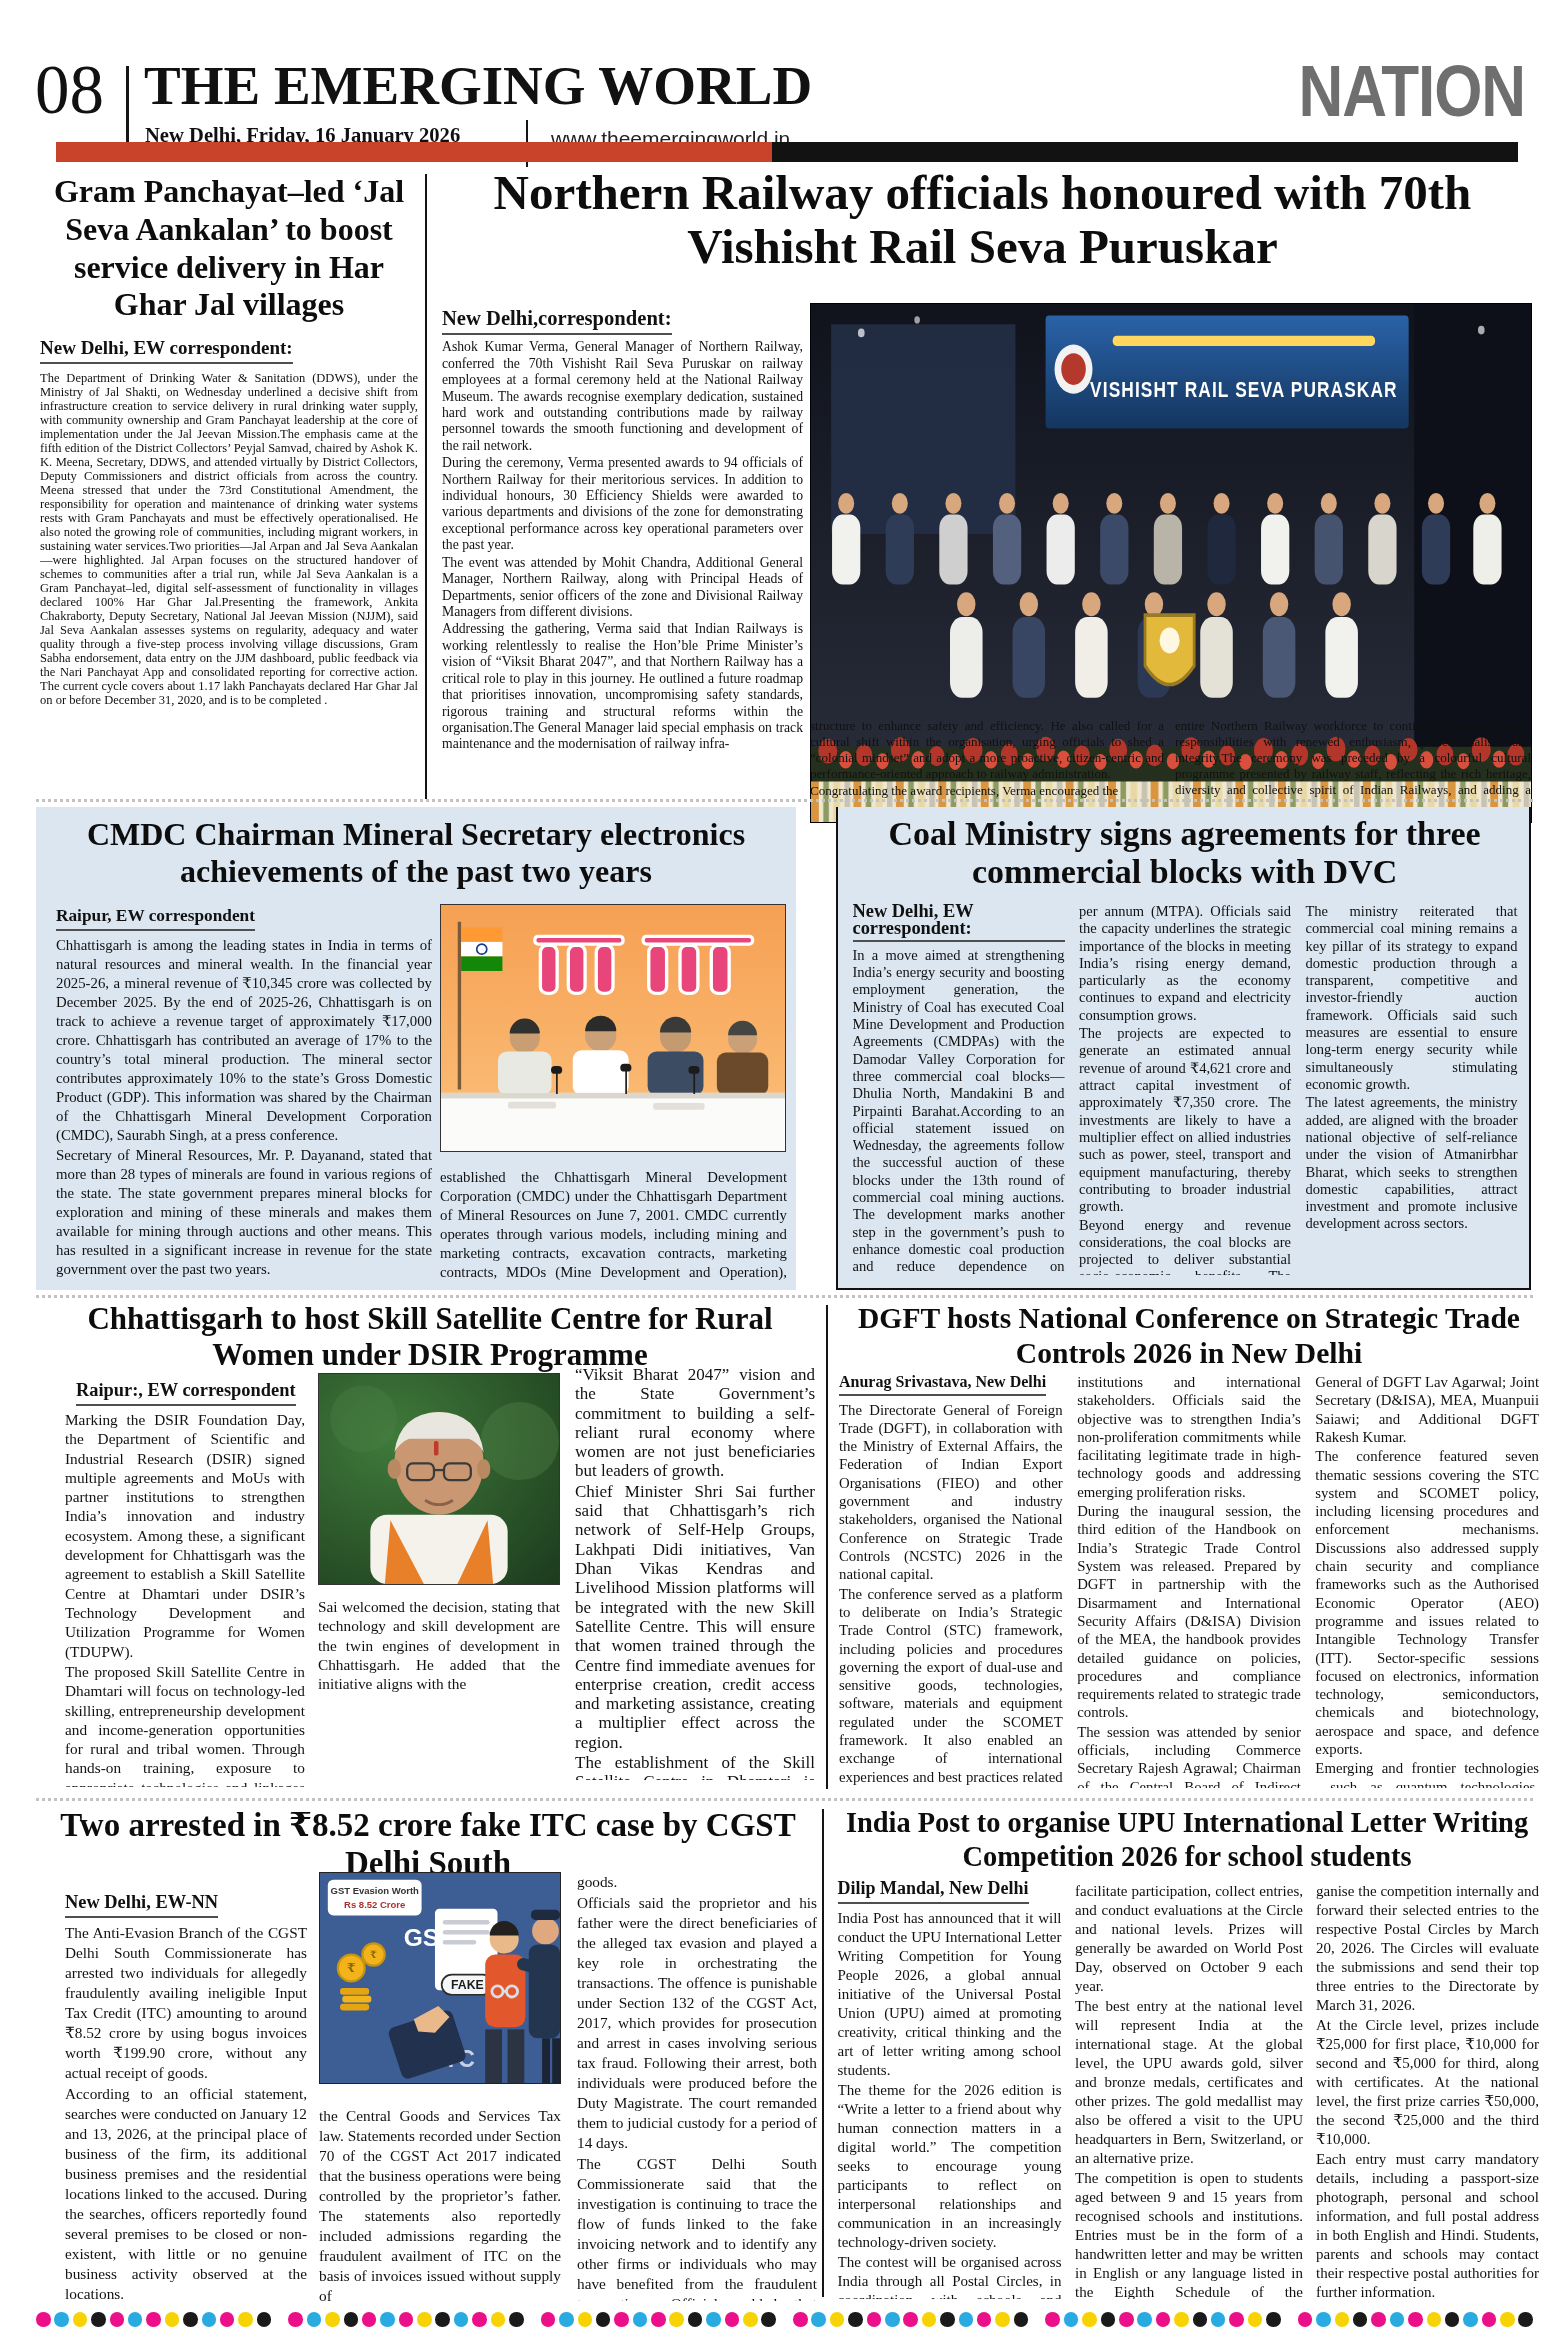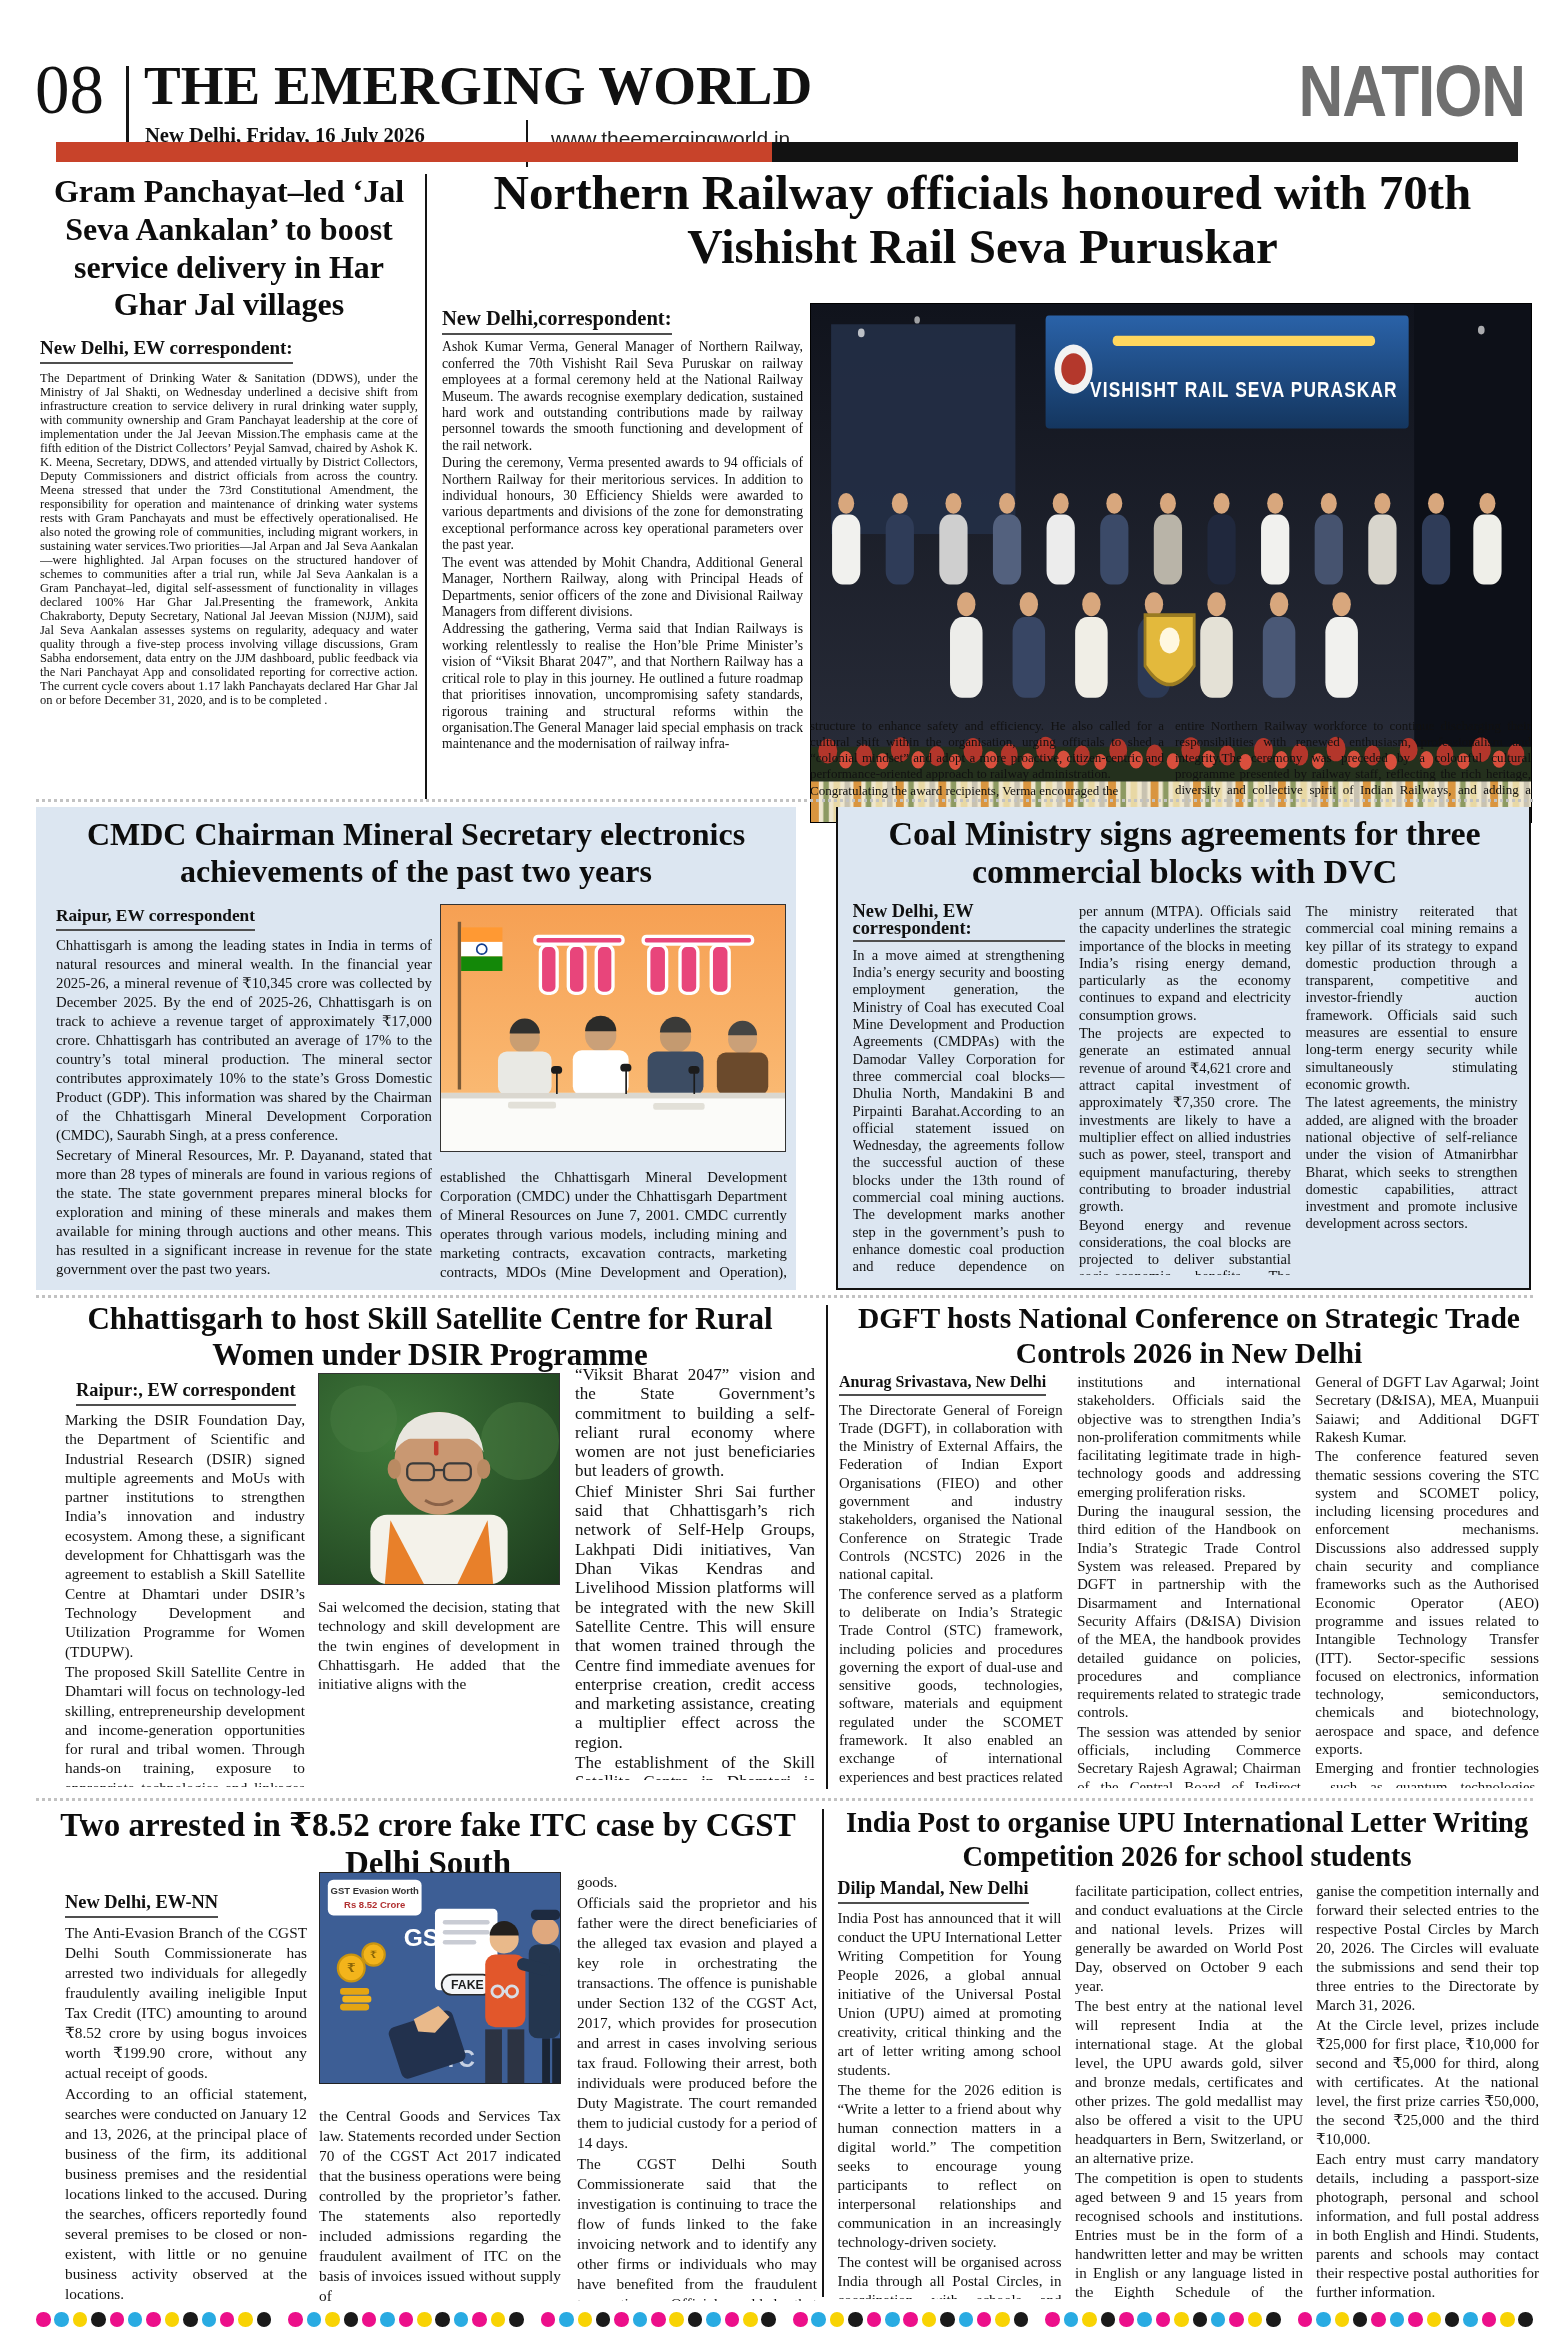--- a/index.html
+++ b/index.html
@@ -101,21 +101,21 @@
   .dot{width:14.5px;height:14.5px;border-radius:50%;}
 </style>
 </head>
 <body>
 
 <div id="page">
 
   <div class="abs pageno">08</div>
   <div class="abs vrule vr1"></div>
   <div class="abs masthead">THE EMERGING WORLD</div>
-  <div class="abs dateline">New Delhi, Friday, 16  July 2026</div>
+  <div class="abs dateline">New Delhi, Friday, 16  January 2026</div>
   <div class="abs vrule vr2"></div>
   <a class="abs website" href="#">www.theemergingworld.in</a>
   <div class="abs nation">NATION</div>
   <div class="abs bar" style="left:56px;width:717px;background:#c8432a;"></div>
   <div class="abs bar" style="left:772px;width:746px;background:#121212;"></div>
 
   <div class="abs jal">
     <h2 class="headline">Gram Panchayat–led ‘Jal Seva Aankalan’ to boost service delivery in Har Ghar Jal villages</h2>
     <div class="byline">New Delhi,  EW correspondent:</div>
     <div class="bodycopy">

